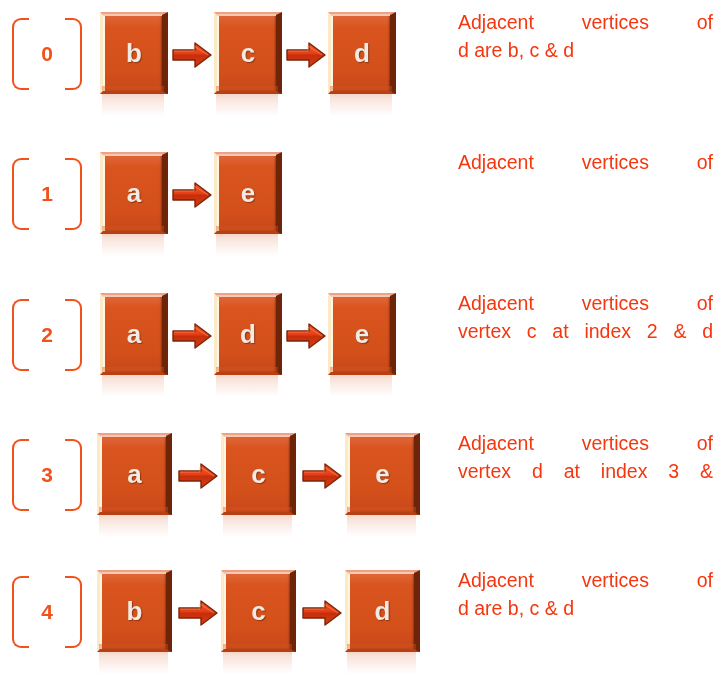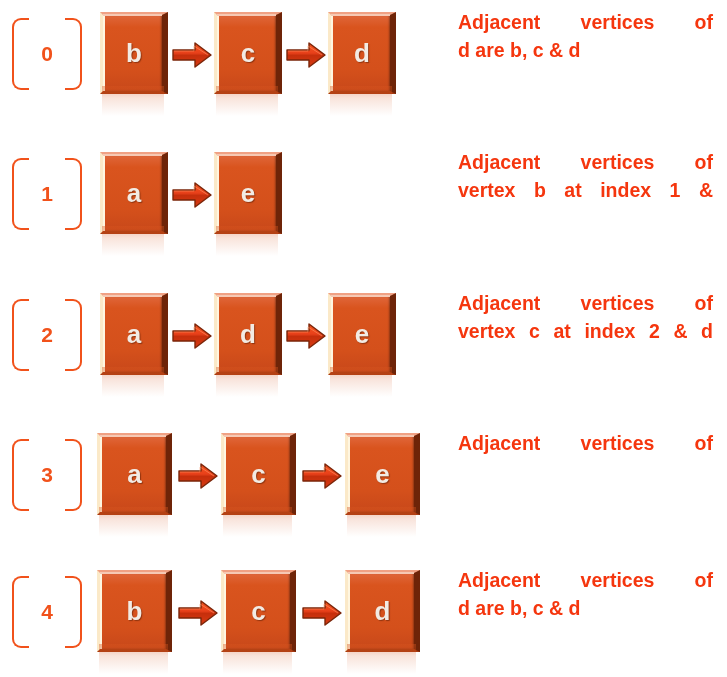--- a/index.html
+++ b/index.html
@@ -128,21 +128,21 @@
     height: 30px;
   }
   .arrow svg { display: block; }
 
   
   .desc {
     position: absolute;
     left: 458px;
     width: 255px;
     font-size: 19.5px;
-    font-weight: bold;
+    font-weight: normal;
     line-height: 28px;
     color: #F5360E;
     text-align: justify;
     text-justify: inter-word;
   }
   .desc .ln { display: block; }
   .desc .ln.j {
     text-align: justify;
     text-align-last: justify;
   }
@@ -234,21 +234,20 @@
           </svg>
         </div>
         <div class="node" style="left:114px;width:68px">
           <div class="node-box"></div>
           <div class="node-label">e</div>
         </div>
         <div class="node-reflect" style="left:116px;width:62px"></div>
       </div>
       <div class="desc" style="top:8px">
         <span class="ln j">Adjacent  vertices  of</span>
-        <span class="ln j">vertex b at index 1 &amp;</span>
       </div>
     </div>
     <div class="row" style="top:281px">
       <div class="bracket-group">
         <div class="brk brk-left"></div>
         <div class="brk brk-right"></div>
         <div class="index-num">2</div>
       </div>
       <div class="chain" style="left:100px;width:296px">
         <div class="node" style="left:0px;width:68px">
@@ -346,20 +345,21 @@
           </svg>
         </div>
         <div class="node" style="left:248px;width:75px">
           <div class="node-box"></div>
           <div class="node-label">e</div>
         </div>
         <div class="node-reflect" style="left:250px;width:69px"></div>
       </div>
       <div class="desc" style="top:8px">
         <span class="ln j">Adjacent  vertices  of</span>
+        <span class="ln j">vertex d at index 3 &amp;</span>
       </div>
     </div>
     <div class="row" style="top:558px">
       <div class="bracket-group">
         <div class="brk brk-left"></div>
         <div class="brk brk-right"></div>
         <div class="index-num">4</div>
       </div>
       <div class="chain" style="left:97px;width:323px">
         <div class="node" style="left:0px;width:75px">

